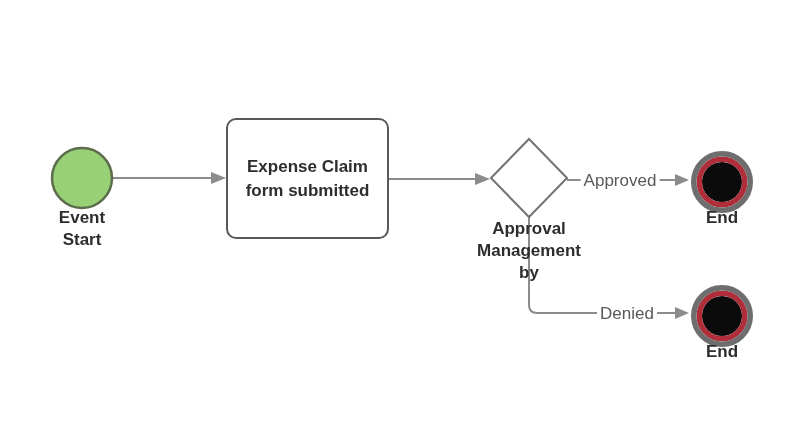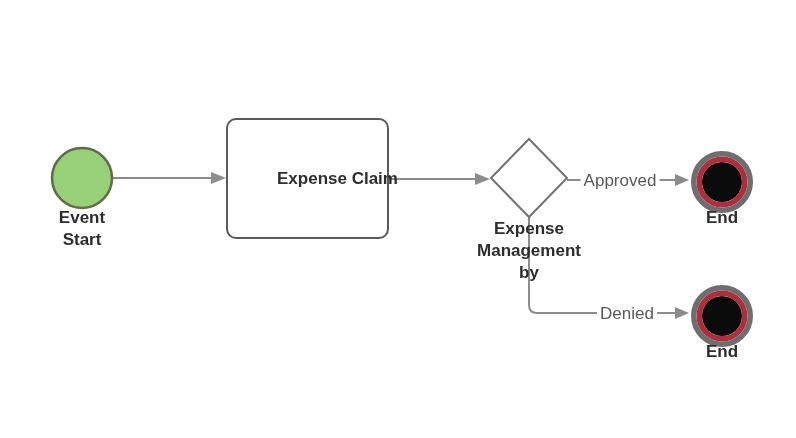--- a/index.html
+++ b/index.html
@@ -26,21 +26,20 @@
     position: absolute;
     left: 227px; top: 119px;
     width: 161px; height: 119px;
     display: flex; flex-direction: column;
     align-items: center; justify-content: center;
     text-align: center;
     font-weight: bold;
     font-size: 17px;
     line-height: 24px;
     color: #2d2d2d;
-    padding-left: 30px;
   }
   .task-label span { display: block; }
   .edge-label {
     position: absolute;
     transform: translate(-50%, -50%);
     background: #ffffff;
     color: #585858;
     font-size: 17px;
     line-height: 19px;
     padding: 0 3px;
@@ -93,24 +92,25 @@
     </g>
   </svg>
 
   <div class="node-label" style="left: 22px; top: 207px; width: 120px;">
     <span>Event</span>
     <span>Start</span>
   </div>
 
   <div class="task-label">
     <span>Expense Claim</span>
+    <span>form submitted</span>
   </div>
 
   <div class="node-label" style="left: 454px; top: 218px; width: 150px;">
-    <span>Expense</span>
+    <span>Approval</span>
     <span>Management</span>
     <span>by</span>
   </div>
 
   <div class="node-label" style="left: 682px; top: 207px; width: 80px;">End</div>
 
   <div class="node-label" style="left: 682px; top: 341px; width: 80px;">End</div>
 
   <div class="edge-label" style="left: 620px; top: 180px;">Approved</div>
 

